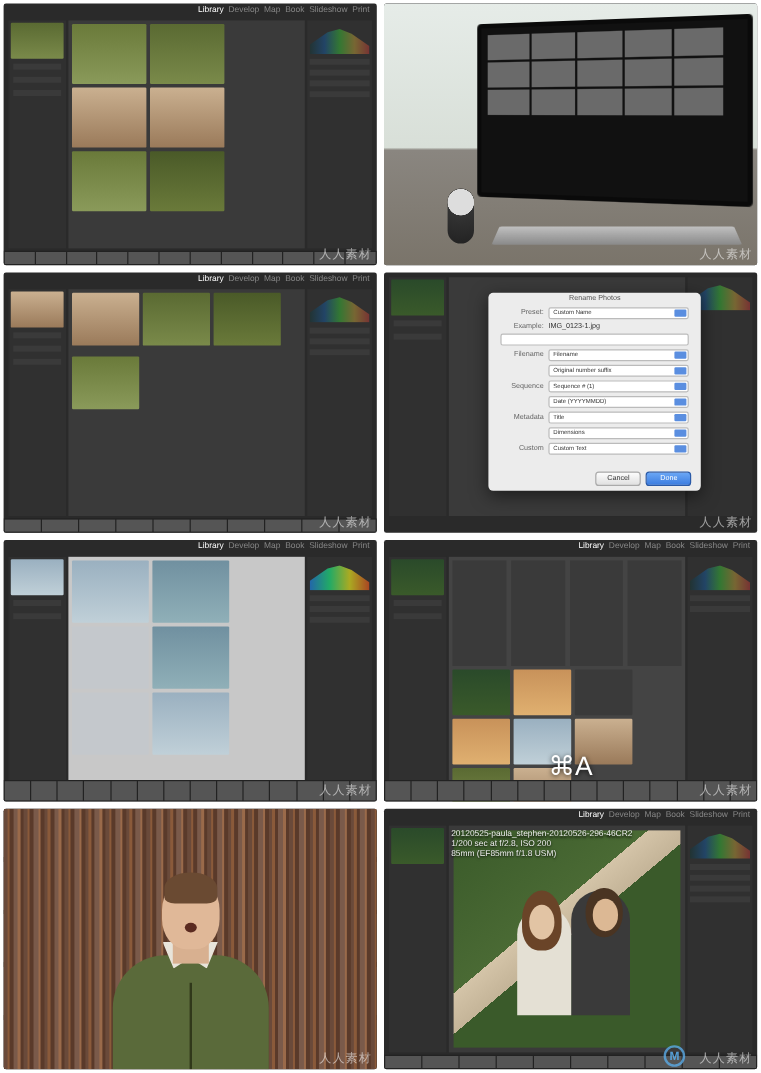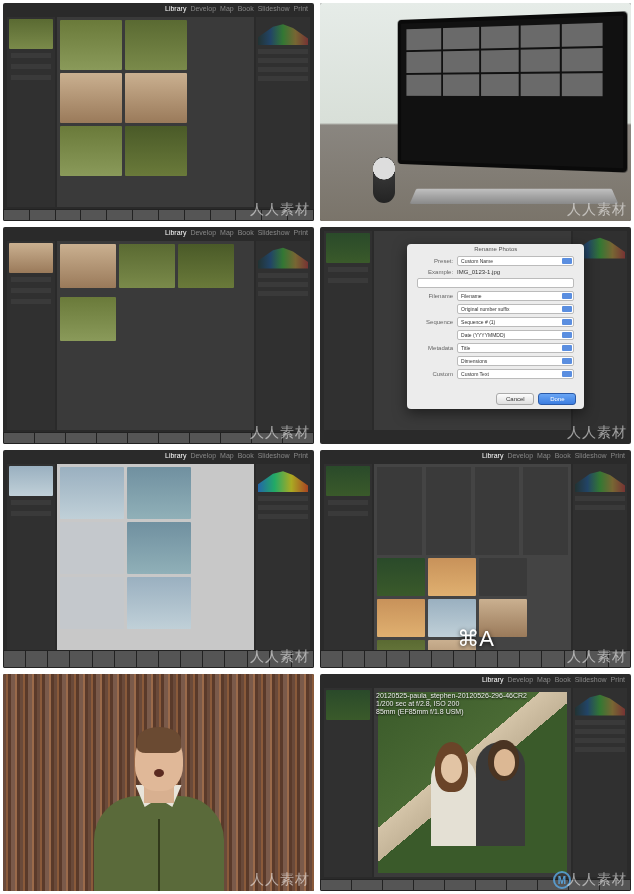--- a/index.html
+++ b/index.html
@@ -216,21 +216,21 @@
     position: absolute; right: 14%; top: 6%; width: 22%; height: 24%;
     background: #dcb894; border-radius: 50%;
   }
   .loupe-meta {
     position: absolute; top: 18px; left: 56px;
     color: #eee; font-size: 7px; line-height: 1.2;
     text-shadow: 0 1px 2px #000;
   }
   .watermark {
     position: absolute; right: 4px; bottom: 2px;
-    color: rgba(255,255,255,.55); font-size: 14px; letter-spacing: 1px;
+    color: rgba(255,255,255,.55); font-size: 10px; letter-spacing: 1px;
   }
   .wm-logo {
     position: absolute; right: 60px; bottom: 2px;
     width: 18px; height: 18px; border: 2px solid rgba(90,170,230,.8);
     border-radius: 50%; color: rgba(90,170,230,.9);
     font-size: 10px; display: flex; align-items: center; justify-content: center;
     font-weight: bold;
   }
   .lr-center.with-meta { background:#444; }
   .meta-columns {

